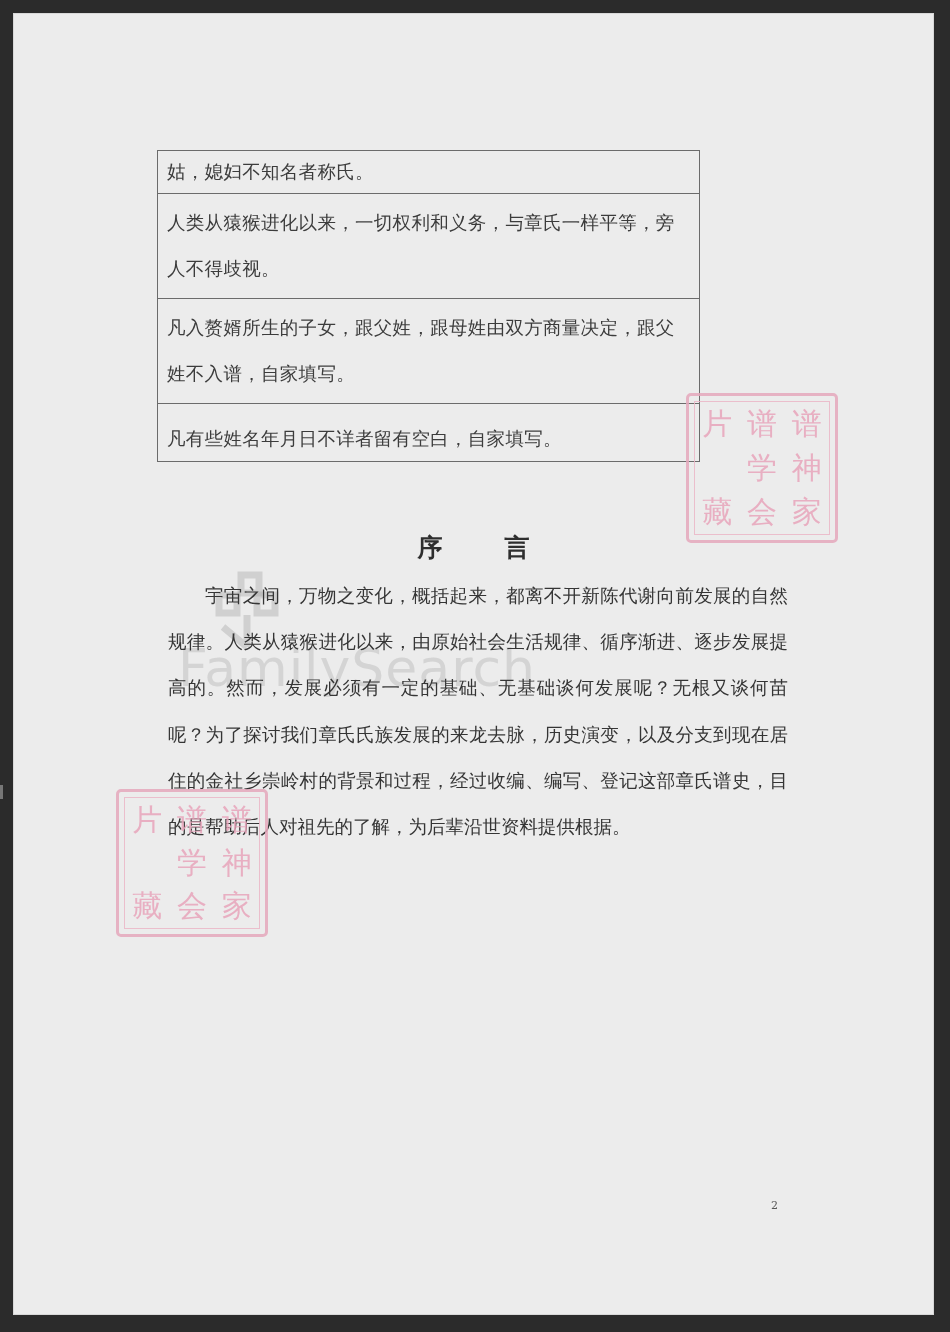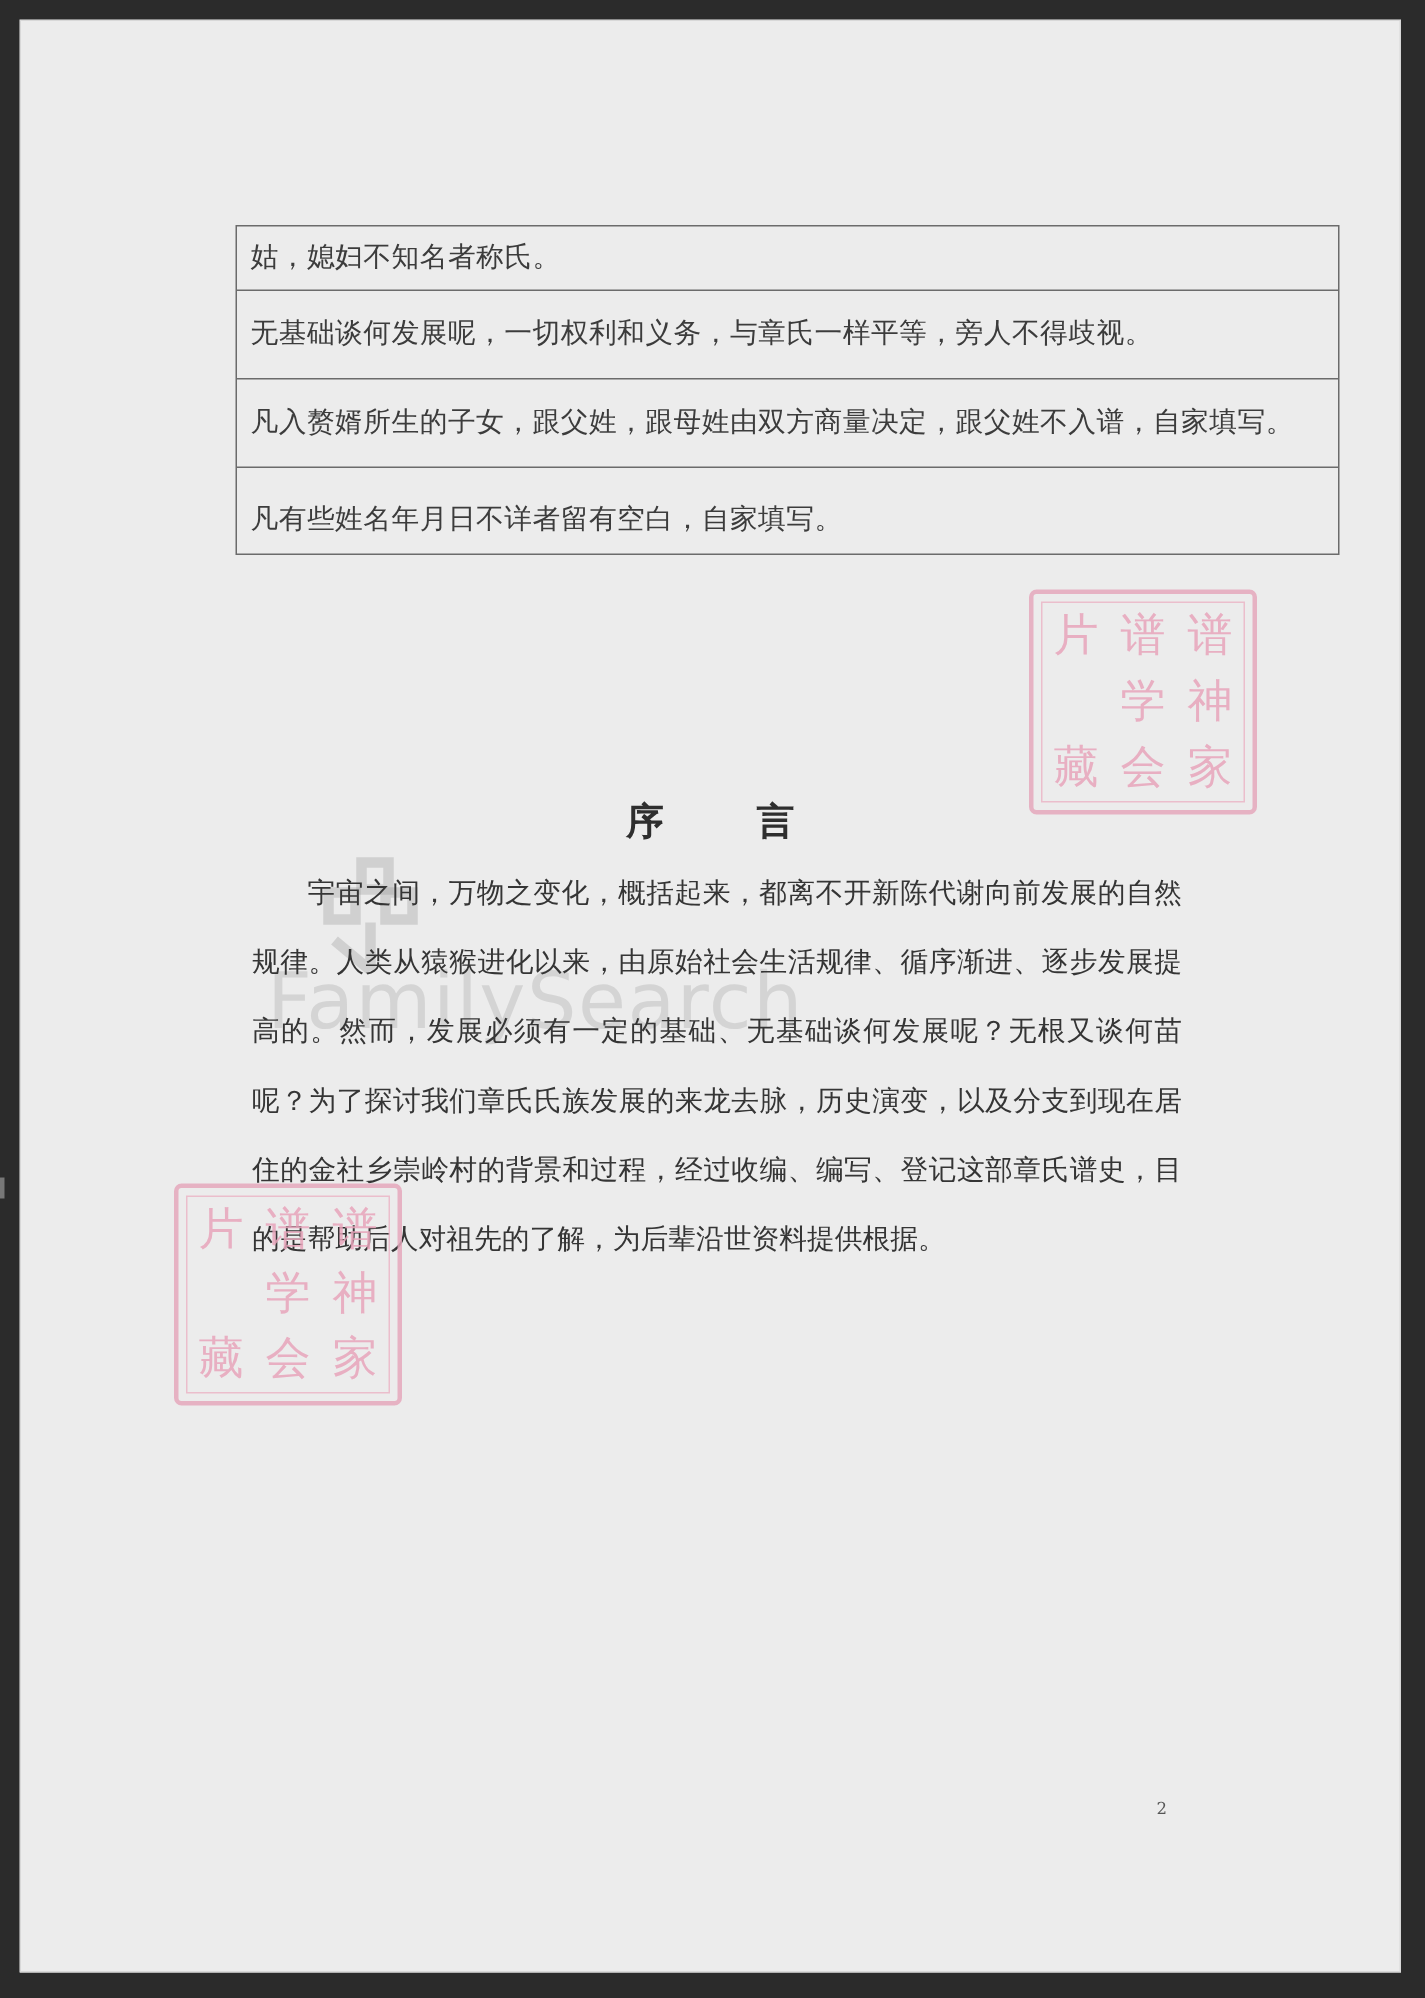--- a/index.html
+++ b/index.html
@@ -13,21 +13,21 @@
   .page {
     position: absolute;
     left: 13px; top: 13px;
     width: 921px; height: 1302px;
     background: #ececec;
     box-shadow: inset 0 0 0 1px #d8d8d8;
   }
   .tbl {
     position: absolute;
     left: 144px; top: 137px;
-    width: 736px;
+    width: 543px;
     border: 1.5px solid #6b6b6b;
     box-sizing: border-box;
   }
   .tbl-row {
     border-top: 1.5px solid #6b6b6b;
     padding: 6px 8px 6px 9px;
     font-size: 18.5px;
     line-height: 46px;
     color: #3c3c3c;
     letter-spacing: 0.3px;
@@ -104,21 +104,21 @@
     width: 3px; height: 14px; background: #777;
   }
 </style>
 </head>
 <body>
 
 <div class="page">
 
   <div class="tbl">
     <div class="tbl-row">姑，媳妇不知名者称氏。</div>
-    <div class="tbl-row">无基础谈何发展呢，一切权利和义务，与章氏一样平等，旁人不得歧视。</div>
+    <div class="tbl-row">人类从猿猴进化以来，一切权利和义务，与章氏一样平等，旁人不得歧视。</div>
     <div class="tbl-row">凡入赘婿所生的子女，跟父姓，跟母姓由双方商量决定，跟父姓不入谱，自家填写。</div>
     <div class="tbl-row single">凡有些姓名年月日不详者留有空白，自家填写。</div>
   </div>
 
   <div class="seal seal-1">
     <div class="inner">
       <span>片</span>
       <span>谱</span>
       <span>谱</span>
       <span></span>

